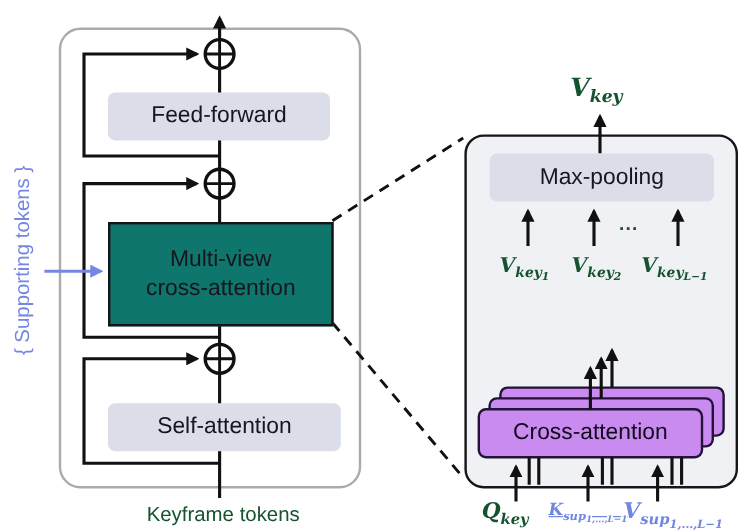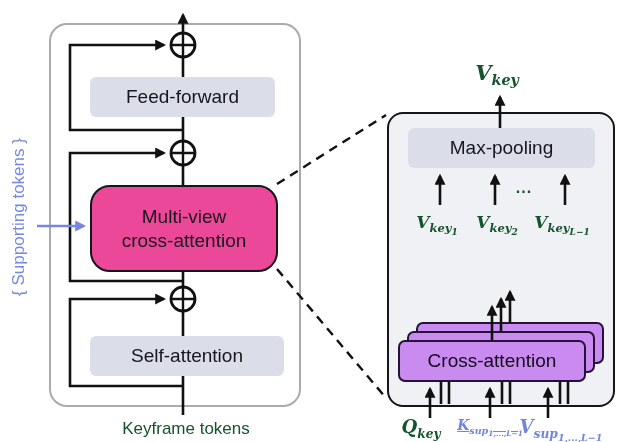--- a/index.html
+++ b/index.html
@@ -18,21 +18,21 @@
   #right-panel {
     left:387px; top:112px; width:224px; height:291px;
     border:2.6px solid #15151a; border-radius:16px; background:#f0f1f5;
   }
   .block {
     position:absolute; display:flex; align-items:center; justify-content:center;
     font-size:19px; color:#16161c; z-index:3; line-height:1.25; text-align:center;
   }
   .lavender { background:#dbdee9; border-radius:6px; }
   #mv-block {
-    background:#ec4899; border:2.6px solid #15151a; border-radius:20px;
+    background:#0f766e; border:2.6px solid #15151a; border-radius:0;
   }
   .purple-box {
     position:absolute; width:184px; height:38px; z-index:1;
     background:#c98bef; border:2.6px solid #241238; border-radius:7px;
     display:flex; align-items:center; justify-content:center;
     font-size:19px; color:#120a1c;
   }
   svg#wires { position:absolute; left:0; top:0; z-index:2; }
   .label {
     position:absolute; z-index:4; color:#14532d; line-height:1; white-space:nowrap;

